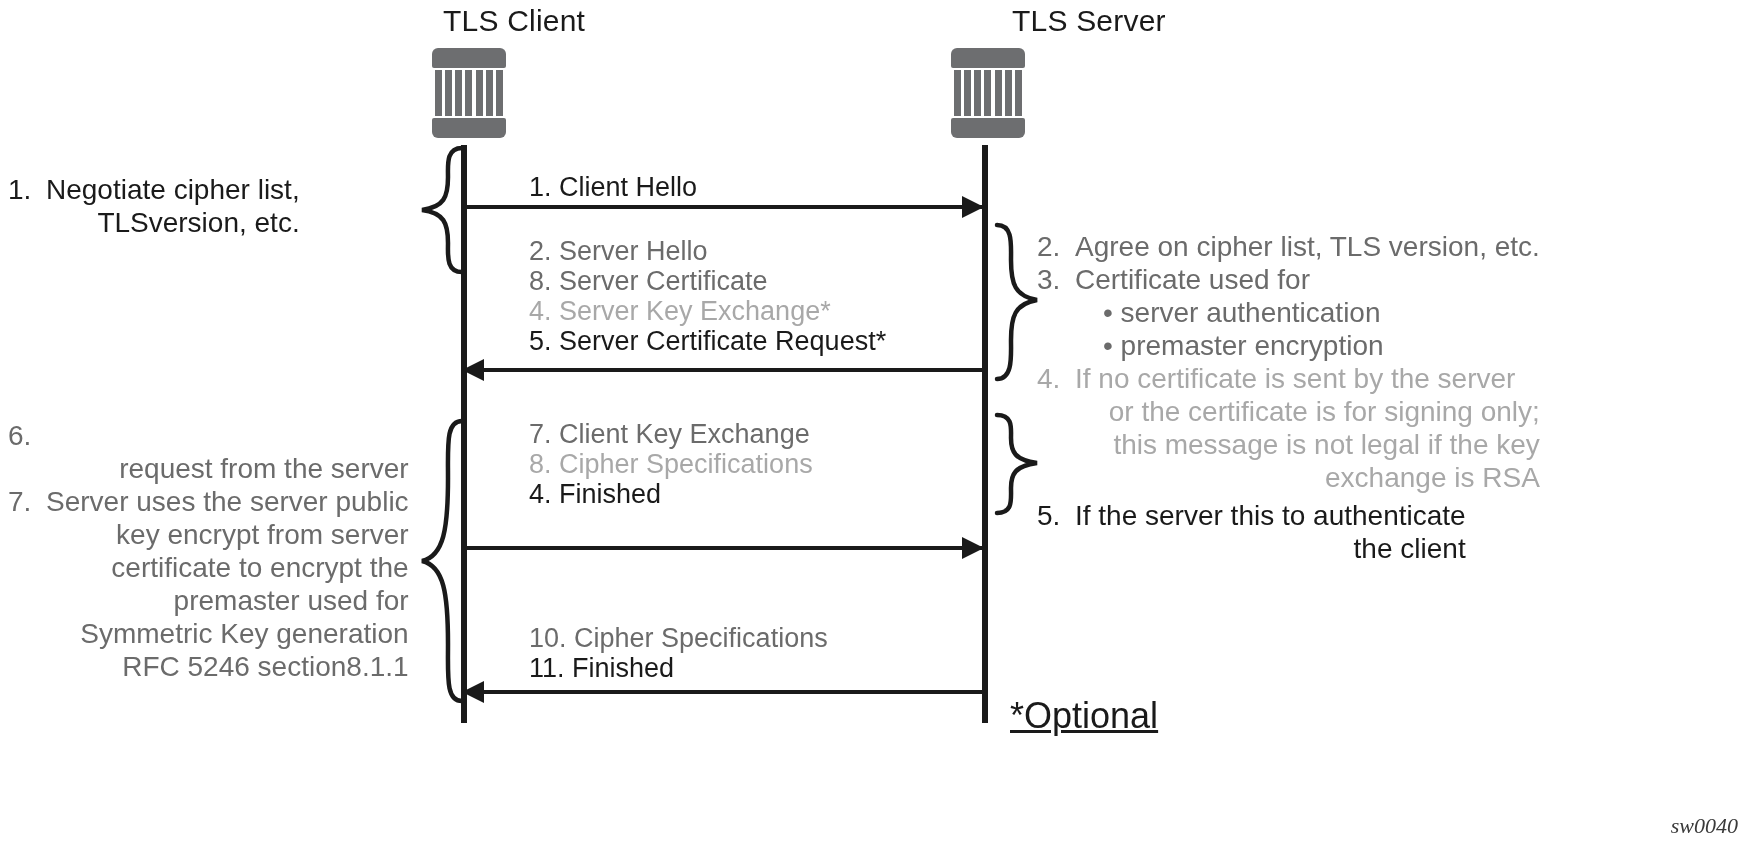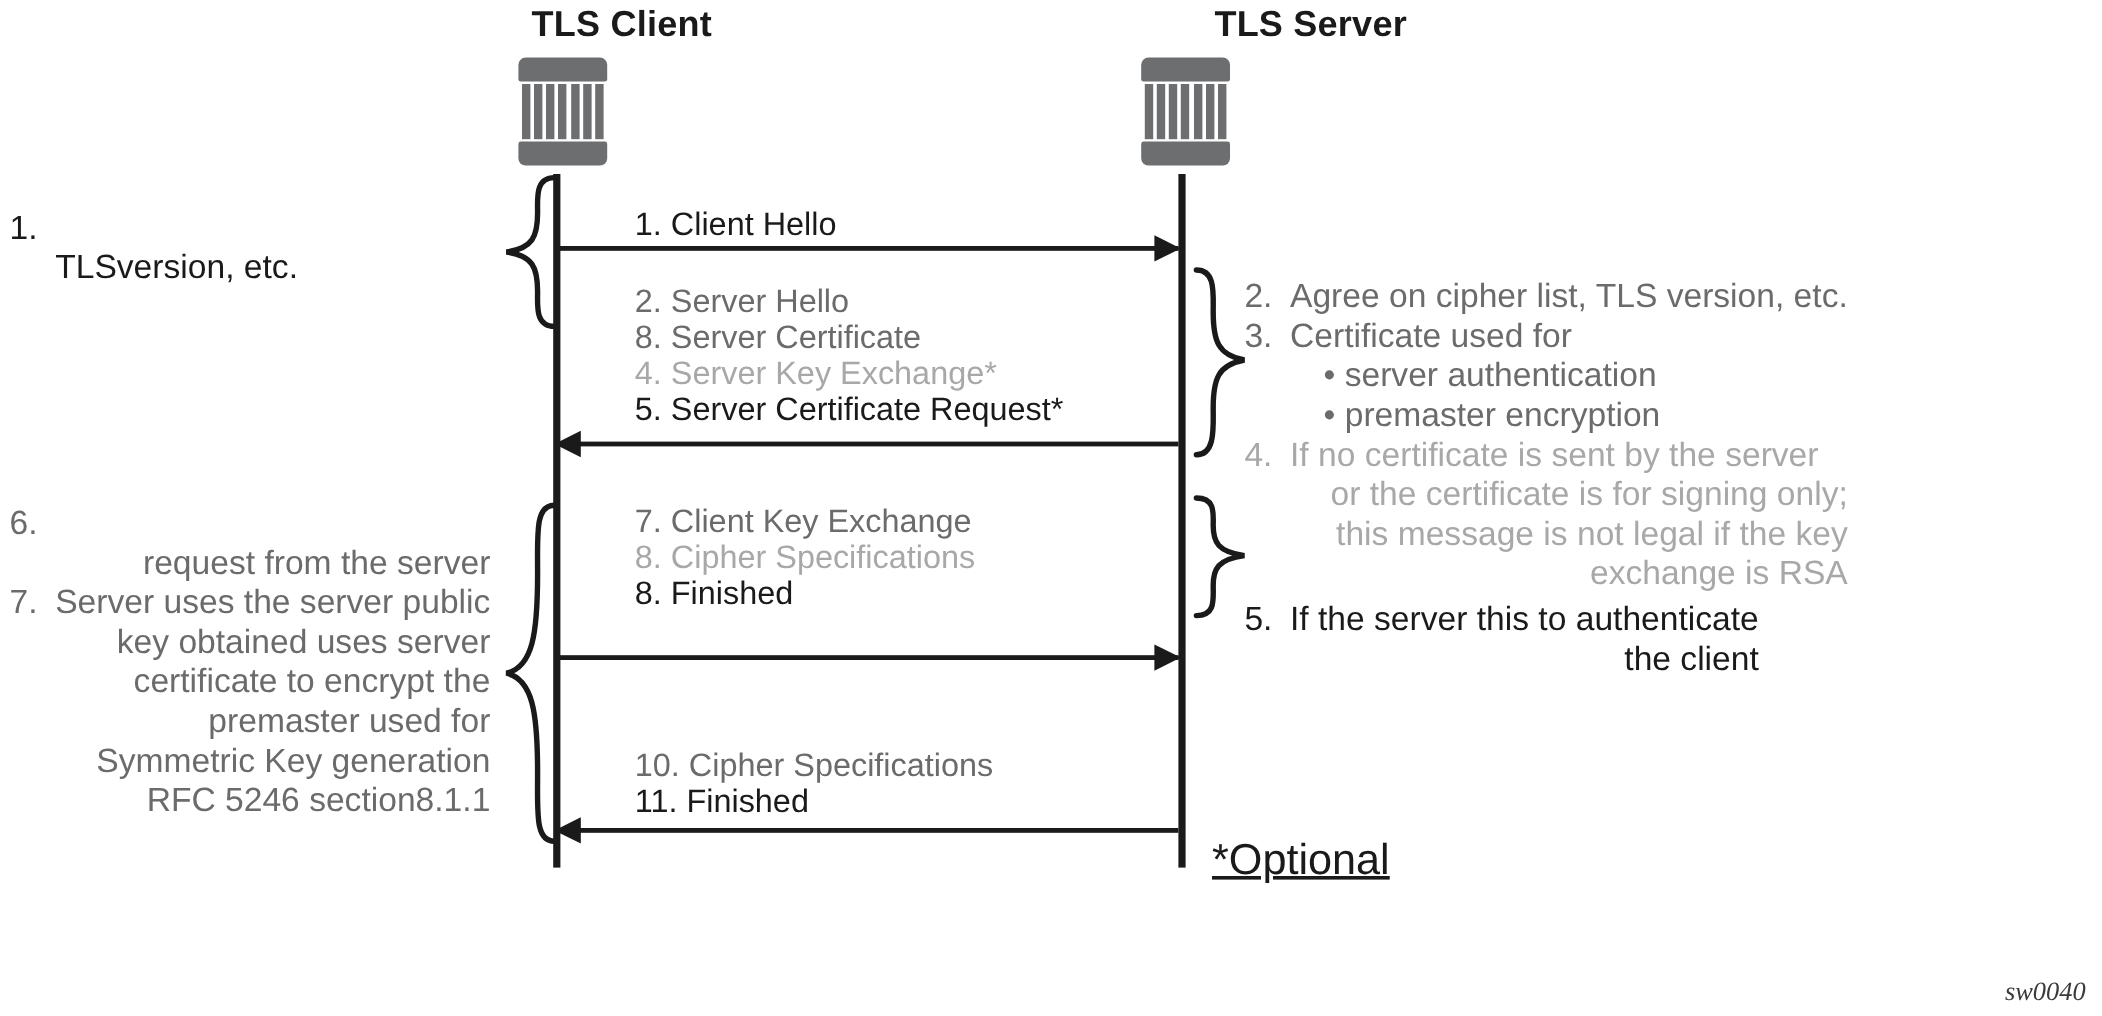--- a/index.html
+++ b/index.html
@@ -7,21 +7,21 @@
     width: 1752px; height: 847px;
     background: #ffffff;
     font-family: "Liberation Sans", sans-serif;
     overflow: hidden;
   }
   #canvas { position: relative; width: 1752px; height: 847px; }
 
   .hdr {
     position: absolute;
     font-size: 30px;
-    font-weight: bold;
+    font-weight: normal;
     color: #1a1a1a;
     white-space: nowrap;
     letter-spacing: .2px;
   }
   #hdr-client { left: 443px; top: 4px; }
   #hdr-server { left: 1012px; top: 4px; }
 
   
   .rack { position: absolute; width: 74px; height: 90px; }
   #icon-client { left: 432px; top: 48px; }
@@ -158,21 +158,21 @@
     </div>
   <div class="msgs" id="msg-group-2">
       <div class="t-gray">2. Server Hello</div>
       <div class="t-gray">8. Server Certificate</div>
       <div class="t-light">4. Server Key Exchange*</div>
       <div class="t-black">5. Server Certificate Request*</div>
     </div>
   <div class="msgs" id="msg-group-3">
       <div class="t-gray">7. Client Key Exchange</div>
       <div class="t-light">8. Cipher Specifications</div>
-      <div class="t-black">8. Finished</div>
+      <div class="t-black">4. Finished</div>
     </div>
   <div class="msgs" id="msg-group-4">
       <div class="t-gray">10. Cipher Specifications</div>
       <div class="t-black">11. Finished</div>
     </div>
 
   <svg class="brace" id="brace-left-1" width="48" height="130" viewBox="0 0 48 130">
     <path d="M44 3 C28 3 30 20 30 32 C30 52 26 62 4 65 C26 68 30 78 30 98 C30 110 28 127 44 127" fill="none" stroke="#1a1a1a" stroke-width="4.5" stroke-linecap="round"></path>
   </svg>
 
@@ -184,33 +184,34 @@
     <path d="M4 3 C20 3 18 22 18 38 C18 62 22 74 44 78 C22 82 18 94 18 118 C18 134 20 157 4 157" fill="none" stroke="#1a1a1a" stroke-width="4.5" stroke-linecap="round"></path>
   </svg>
 
   <svg class="brace" id="brace-right-2" width="48" height="104" viewBox="0 0 48 104">
     <path d="M4 3 C20 3 18 16 18 26 C18 40 22 48 44 51 C22 54 18 62 18 76 C18 88 20 101 4 101" fill="none" stroke="#1a1a1a" stroke-width="4.5" stroke-linecap="round"></path>
   </svg>
 
   <div class="note" id="note-left-1">
       <div class="row t-black">
         <span class="num">1.</span>
+        <span class="txt">Negotiate cipher list,</span>
       </div>
       <div class="cont t-black">TLSversion, etc.</div>
     </div>
   <div class="note" id="note-left-2">
       <div class="row t-gray">
         <span class="num">6.</span>
       </div>
       <div class="cont t-gray">request from the server</div>
       <div class="row t-gray">
         <span class="num">7.</span>
         <span class="txt">Server uses the server public</span>
       </div>
-      <div class="cont t-gray">key obtained uses server</div>
+      <div class="cont t-gray">key encrypt from server</div>
       <div class="cont t-gray">certificate to encrypt the</div>
       <div class="cont t-gray">premaster used for</div>
       <div class="cont t-gray">Symmetric Key generation</div>
       <div class="cont t-gray">RFC 5246 section8.1.1</div>
     </div>
   <div class="note" id="note-right-1">
       <div class="row t-gray">
         <span class="num">2.</span>
         <span class="txt">Agree on cipher list, TLS version, etc.</span>
       </div>

